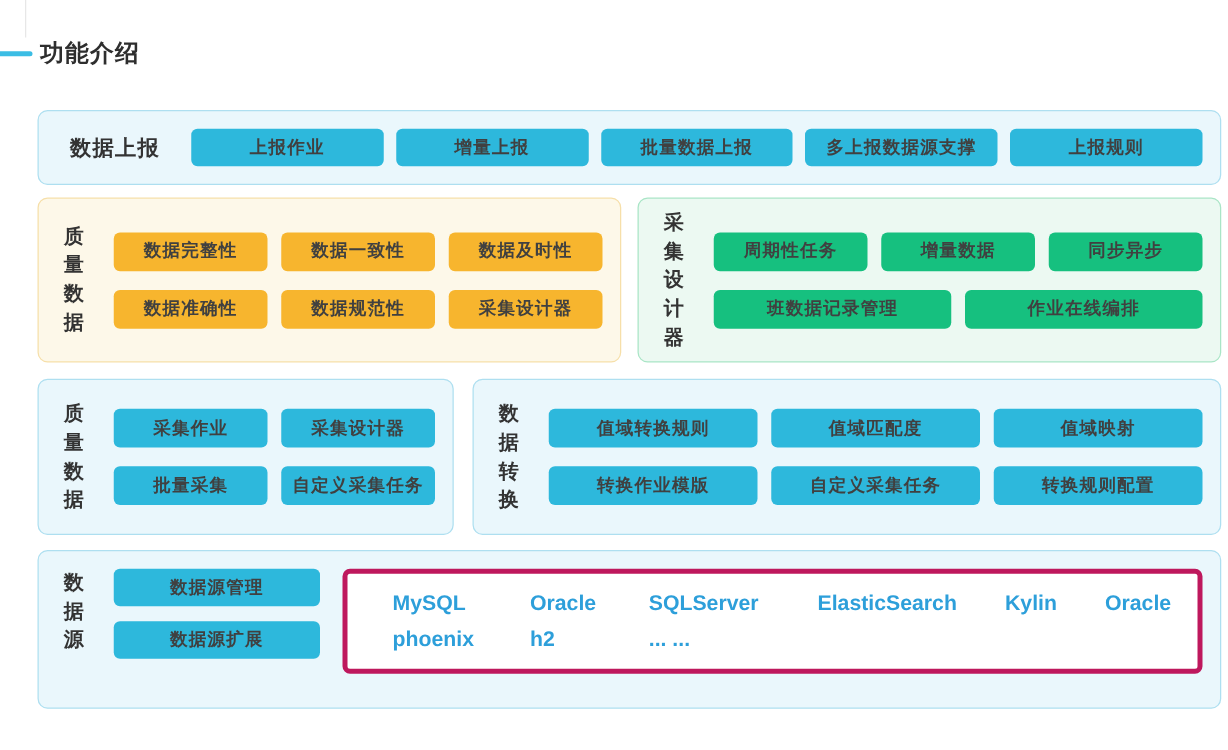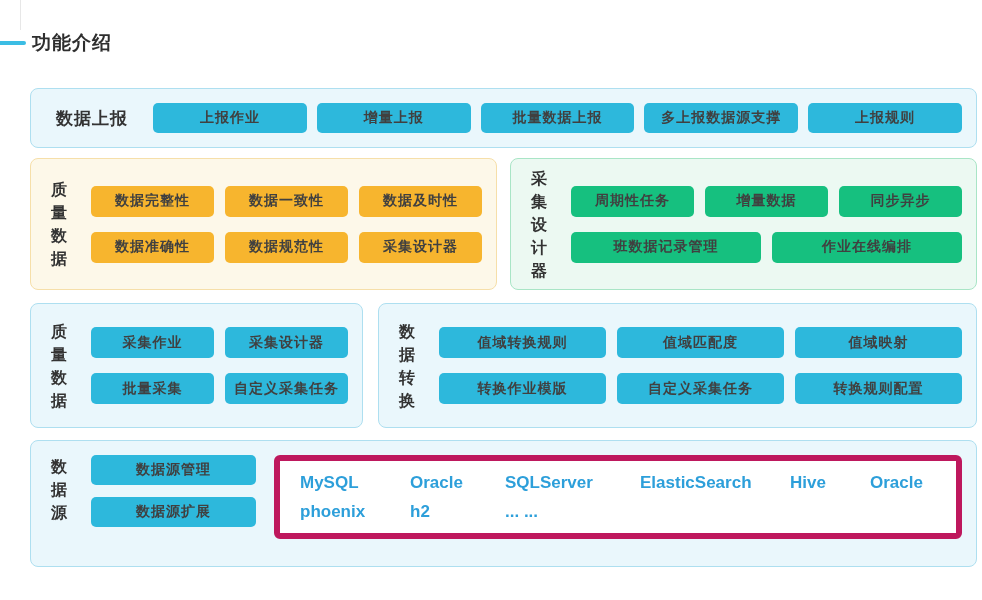--- a/index.html
+++ b/index.html
@@ -58,25 +58,25 @@
   .btn-grid { flex: 1; display: flex; flex-direction: column; gap: 15px; }
   .btn-line { display: flex; gap: 11px; }
   .btn-line .pill { flex: 1; height: 31px; text-align: right; }
 
   
   .sec-datasource { margin-top: 12px; height: 127px; display: flex; align-items: flex-start; padding: 14px; }
   .ds-btn-col { display: flex; flex-direction: column; gap: 12px; width: 165px; }
   .ds-btn-col .pill { height: 30px; }
   .db-box {
     flex: 1; margin-left: 18px; height: 84px;
-    background: #ffffff; border: 6px solid #be185d; border-radius: 6px;
+    background: #ffffff; border: 4px solid #be185d; border-radius: 6px;
     display: grid;
     grid-template-columns: 110px 95px 135px 150px 80px 1fr;
     align-content: center; row-gap: 9px;
-    padding-left: 20px; padding-right: 10px;
+    padding-left: 36px; padding-right: 10px;
   }
   .db-name { font-size: 17px; font-weight: 600; color: #2d9fda; white-space: nowrap; }
 </style>
 </head>
 <body>
 
 <div class="page">
   <div class="decor-line"></div>
   <span class="title-dash"></span>
   <div class="page-title">功能介绍</div>
@@ -163,21 +163,21 @@
       <div class="v-label">数据源</div>
       <div class="ds-btn-col">
         <div class="pill blue">数据源管理</div>
         <div class="pill blue">数据源扩展</div>
       </div>
       <div class="db-box">
         <span class="db-name">MySQL</span>
         <span class="db-name">Oracle</span>
         <span class="db-name">SQLServer</span>
         <span class="db-name">ElasticSearch</span>
-        <span class="db-name">Hive</span>
+        <span class="db-name">Kylin</span>
         <span class="db-name">Oracle</span>
         <span class="db-name">phoenix</span>
         <span class="db-name">h2</span>
         <span class="db-name">... ...</span>
       </div>
     </section>
 
   </div>
 </div>
 

